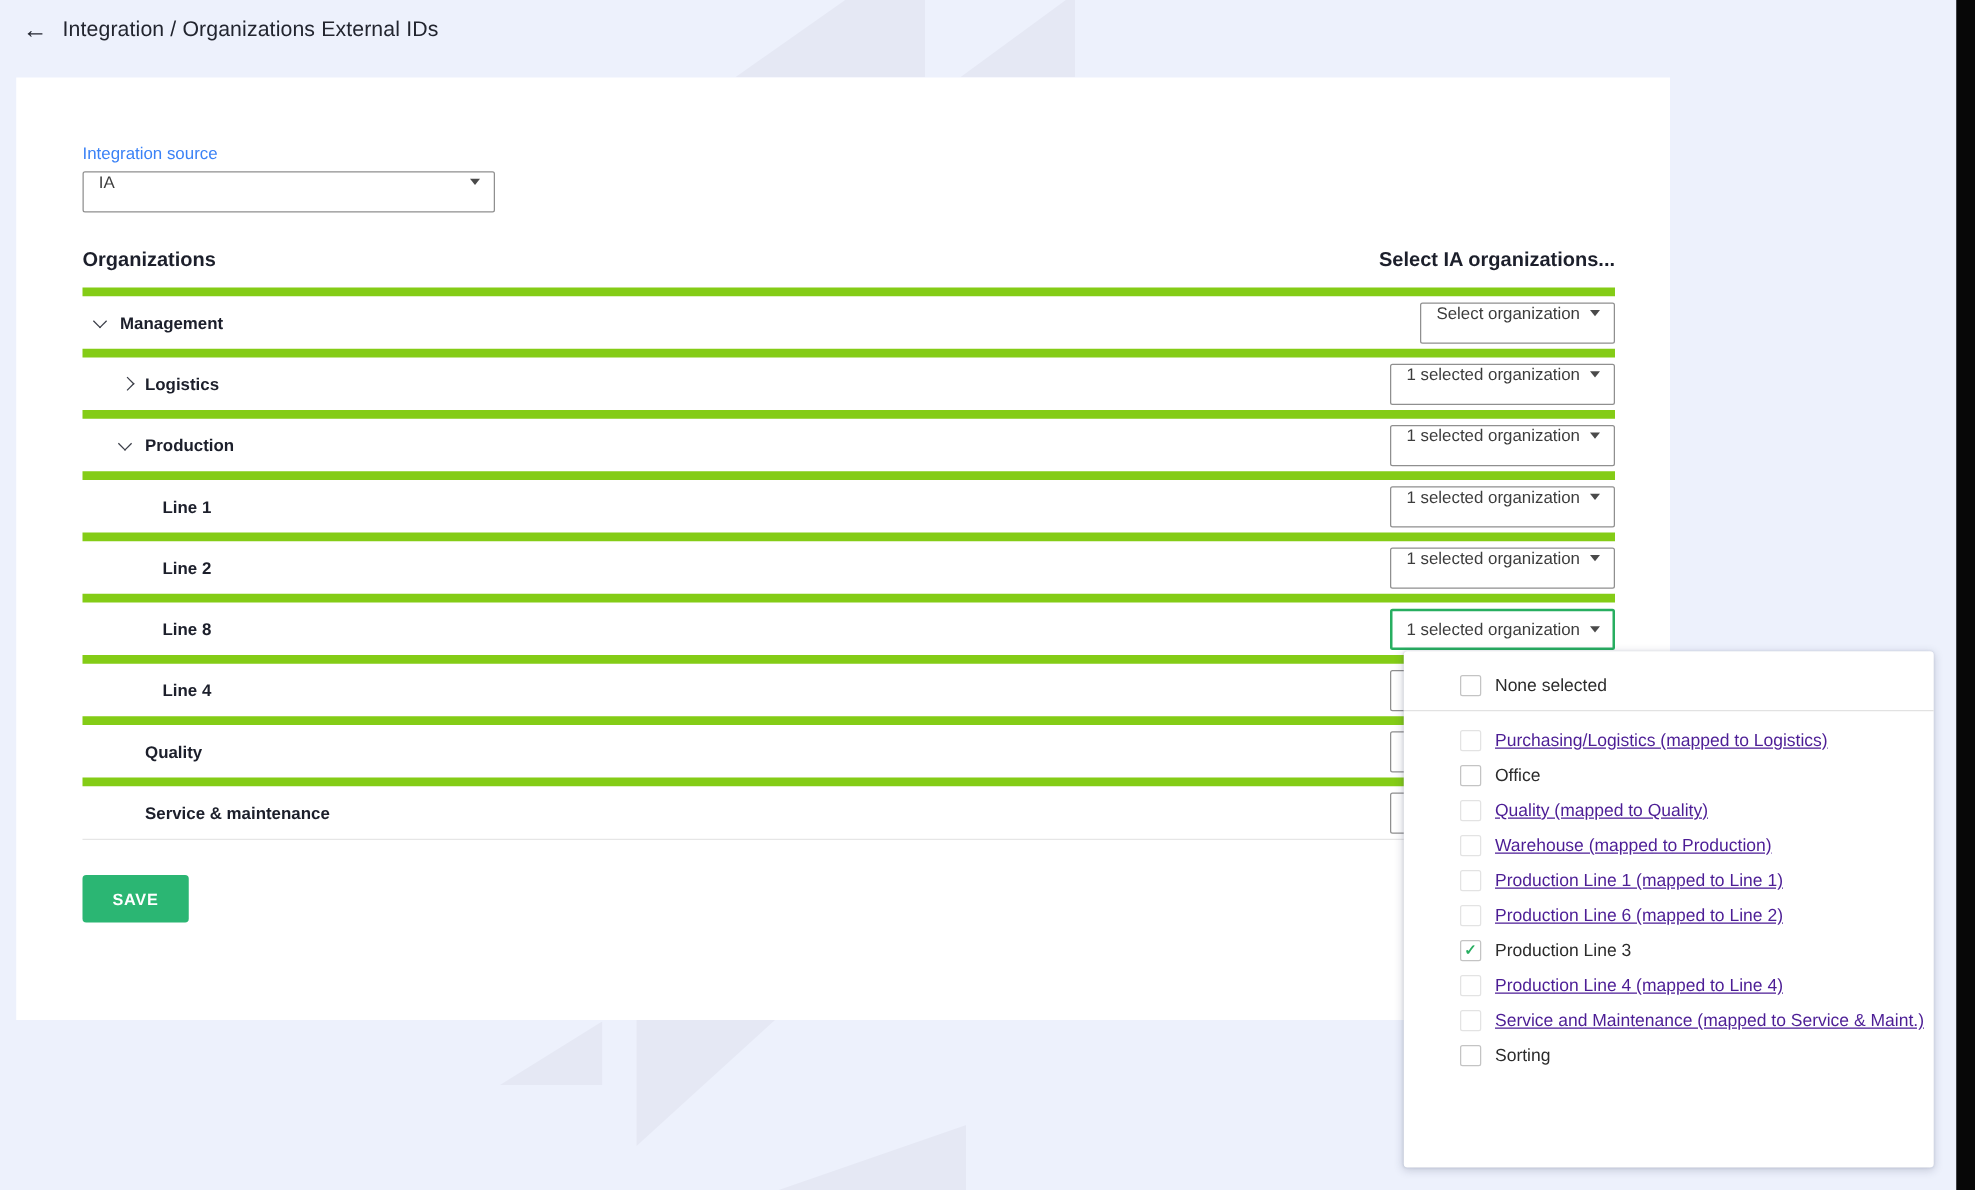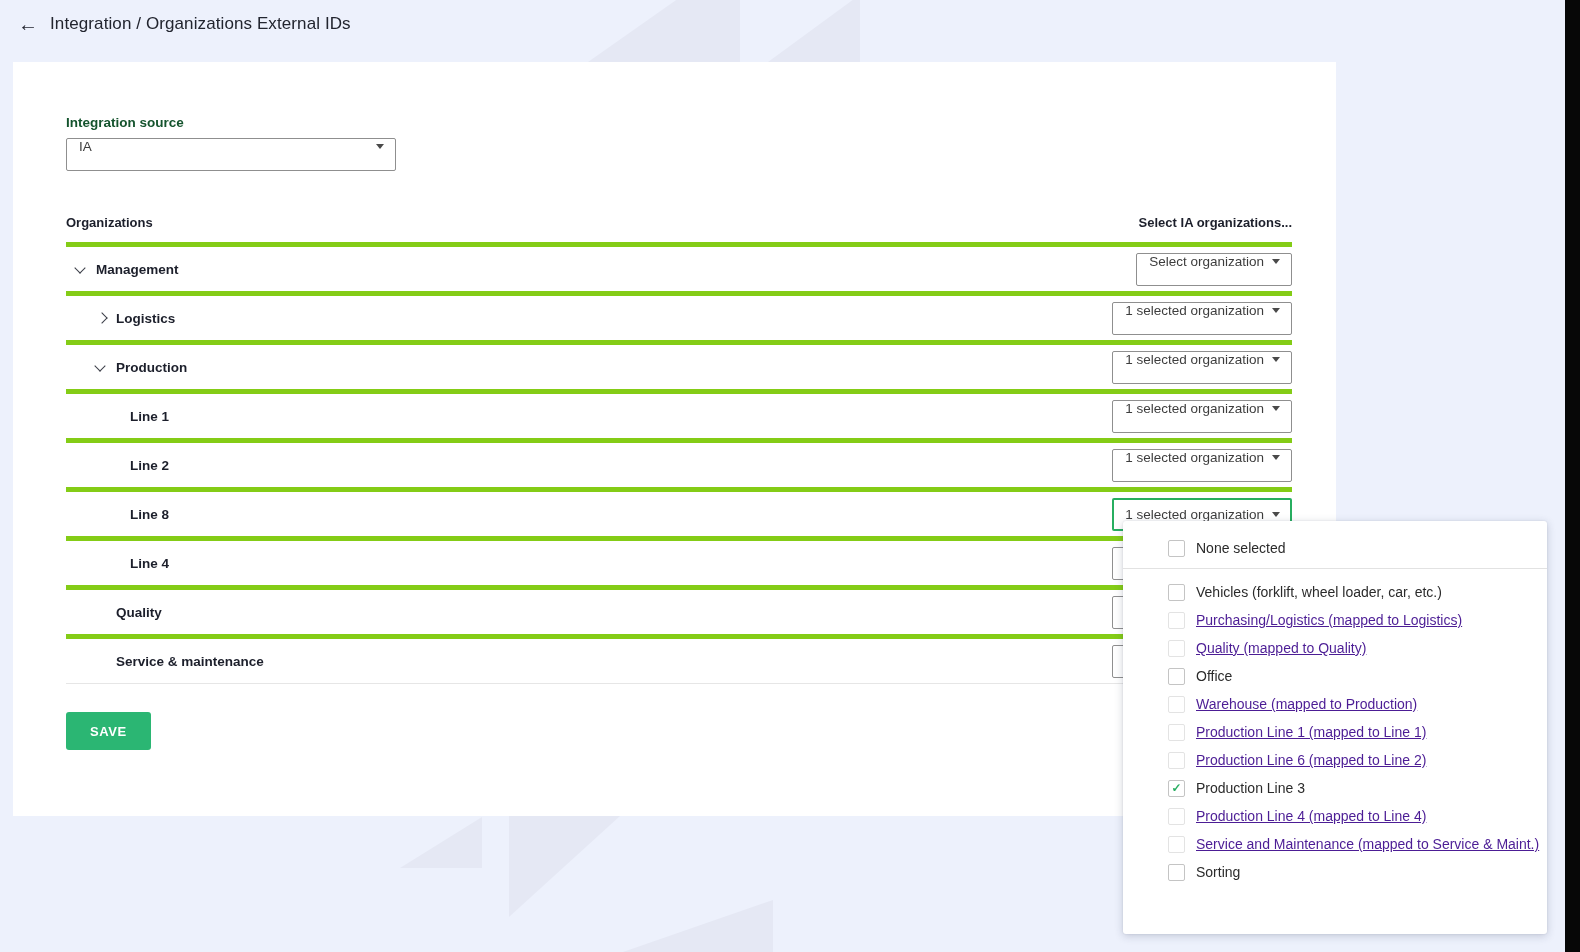--- a/index.html
+++ b/index.html
@@ -23,34 +23,34 @@
   
   header { position:absolute; left:0; top:0; width:1565px; height:48px;
     display:flex; align-items:center; padding-left:18px; z-index:2; }
   .back { font-size:20px; color:#22252f; cursor:pointer; width:24px; }
   header h1 { font-size:17px; font-weight:400; color:#22252f; margin-left:8px; letter-spacing:0.1px; }
 
   
   .card { position:absolute; left:13px; top:62px; width:1323px; height:754px;
     background:#ffffff; z-index:1; padding:53px 44px 0 53px; }
 
-  .field-label { font-size:13.5px; font-weight:bold; color:#14532d; display:block; margin-bottom:7px; }
+  .field-label { font-size:13.5px; font-weight:normal; color:#3b82f6; display:block; margin-bottom:7px; }
   .select { display:inline-flex; align-items:center; justify-content:space-between;
     height:33px; border:1px solid #8f8f8f; border-radius:2px; background:#fff;
     padding:0 11px 16px 12px; font-size:13.5px; color:#3d3d3d; cursor:pointer; }
   .select .caret { width:0; height:0; border-left:4.5px solid transparent;
     border-right:4.5px solid transparent; border-top:5.5px solid #4a4a4a; margin-left:10px; }
   .source { width:330px; }
 
-  .org-head { display:flex; justify-content:space-between; margin-top:44px;
-    font-size:13px; font-weight:bold; color:#1c1f2b; }
+  .org-head { display:flex; justify-content:space-between; margin-top:30px;
+    font-size:16px; font-weight:bold; color:#1c1f2b; }
 
   #rows { margin-top:12px; border-bottom:1px solid #e6e6e6; }
   .row { height:49px; display:flex; align-items:center; justify-content:space-between;
-    border-top:5px solid #84cc16; }
+    border-top:7px solid #84cc16; }
   .row-left { display:flex; align-items:center; }
   .lvl0 { padding-left:10px; } .lvl1 { padding-left:30px; } .lvl2 { padding-left:44px; }
   .chev-slot { width:20px; display:inline-flex; align-items:center; }
   .chev { width:8px; height:8px; border-right:1.7px solid #3b3e48; border-bottom:1.7px solid #3b3e48; display:inline-block; }
   .chev-down  { transform:rotate(45deg); margin-top:-3px; }
   .chev-right { transform:rotate(-45deg); margin-left:2px; }
   .row-label { font-size:13.5px; font-weight:bold; color:#1c1f2b; }
   .row-select .caret { margin-left:8px; }
   .row-select.active { border:2px solid var(--accent,#27ae60); padding:0 10px 0 11px; }
 
@@ -213,90 +213,84 @@
 </main>
 
 <div class="panel" id="panel">
   <div class="pitem first">
     <span class="cbox">
         <span class="tick"></span>
       </span>
     <span class="pitem-label">None selected</span>
   </div>
 <div class="pdivider"></div>
+
+  <div class="pitem disabled">
+    <span class="cbox">
+        <span class="tick"></span>
+      </span>
+    <span class="pitem-label">Purchasing/Logistics (mapped to Logistics)</span>
+  </div>
+
   <div class="pitem">
     <span class="cbox">
         <span class="tick"></span>
       </span>
-    <span class="pitem-label">Vehicles (forklift, wheel loader, car, etc.)</span>
-  </div>
-
-  <div class="pitem disabled">
-    <span class="cbox">
-        <span class="tick"></span>
-      </span>
-    <span class="pitem-label">Purchasing/Logistics (mapped to Logistics)</span>
+    <span class="pitem-label">Office</span>
   </div>
 
   <div class="pitem disabled">
     <span class="cbox">
         <span class="tick"></span>
       </span>
     <span class="pitem-label">Quality (mapped to Quality)</span>
   </div>
 
+  <div class="pitem disabled">
+    <span class="cbox">
+        <span class="tick"></span>
+      </span>
+    <span class="pitem-label">Warehouse (mapped to Production)</span>
+  </div>
+
+  <div class="pitem disabled">
+    <span class="cbox">
+        <span class="tick"></span>
+      </span>
+    <span class="pitem-label">Production Line 1 (mapped to Line 1)</span>
+  </div>
+
+  <div class="pitem disabled">
+    <span class="cbox">
+        <span class="tick"></span>
+      </span>
+    <span class="pitem-label">Production Line 6 (mapped to Line 2)</span>
+  </div>
+
   <div class="pitem">
     <span class="cbox">
-        <span class="tick"></span>
-      </span>
-    <span class="pitem-label">Office</span>
-  </div>
-
-  <div class="pitem disabled">
-    <span class="cbox">
-        <span class="tick"></span>
-      </span>
-    <span class="pitem-label">Warehouse (mapped to Production)</span>
-  </div>
-
-  <div class="pitem disabled">
-    <span class="cbox">
-        <span class="tick"></span>
-      </span>
-    <span class="pitem-label">Production Line 1 (mapped to Line 1)</span>
-  </div>
-
-  <div class="pitem disabled">
-    <span class="cbox">
-        <span class="tick"></span>
-      </span>
-    <span class="pitem-label">Production Line 6 (mapped to Line 2)</span>
+        <span class="tick">✓</span>
+      </span>
+    <span class="pitem-label">Production Line 3</span>
+  </div>
+
+  <div class="pitem disabled">
+    <span class="cbox">
+        <span class="tick"></span>
+      </span>
+    <span class="pitem-label">Production Line 4 (mapped to Line 4)</span>
+  </div>
+
+  <div class="pitem disabled">
+    <span class="cbox">
+        <span class="tick"></span>
+      </span>
+    <span class="pitem-label">Service and Maintenance (mapped to Service &amp; Maint.)</span>
   </div>
 
   <div class="pitem">
     <span class="cbox">
-        <span class="tick">✓</span>
-      </span>
-    <span class="pitem-label">Production Line 3</span>
-  </div>
-
-  <div class="pitem disabled">
-    <span class="cbox">
-        <span class="tick"></span>
-      </span>
-    <span class="pitem-label">Production Line 4 (mapped to Line 4)</span>
-  </div>
-
-  <div class="pitem disabled">
-    <span class="cbox">
-        <span class="tick"></span>
-      </span>
-    <span class="pitem-label">Service and Maintenance (mapped to Service &amp; Maint.)</span>
-  </div>
-
-  <div class="pitem">
-    <span class="cbox">
         <span class="tick"></span>
       </span>
     <span class="pitem-label">Sorting</span>
   </div>
 
 </div>
 
 </body></html>

